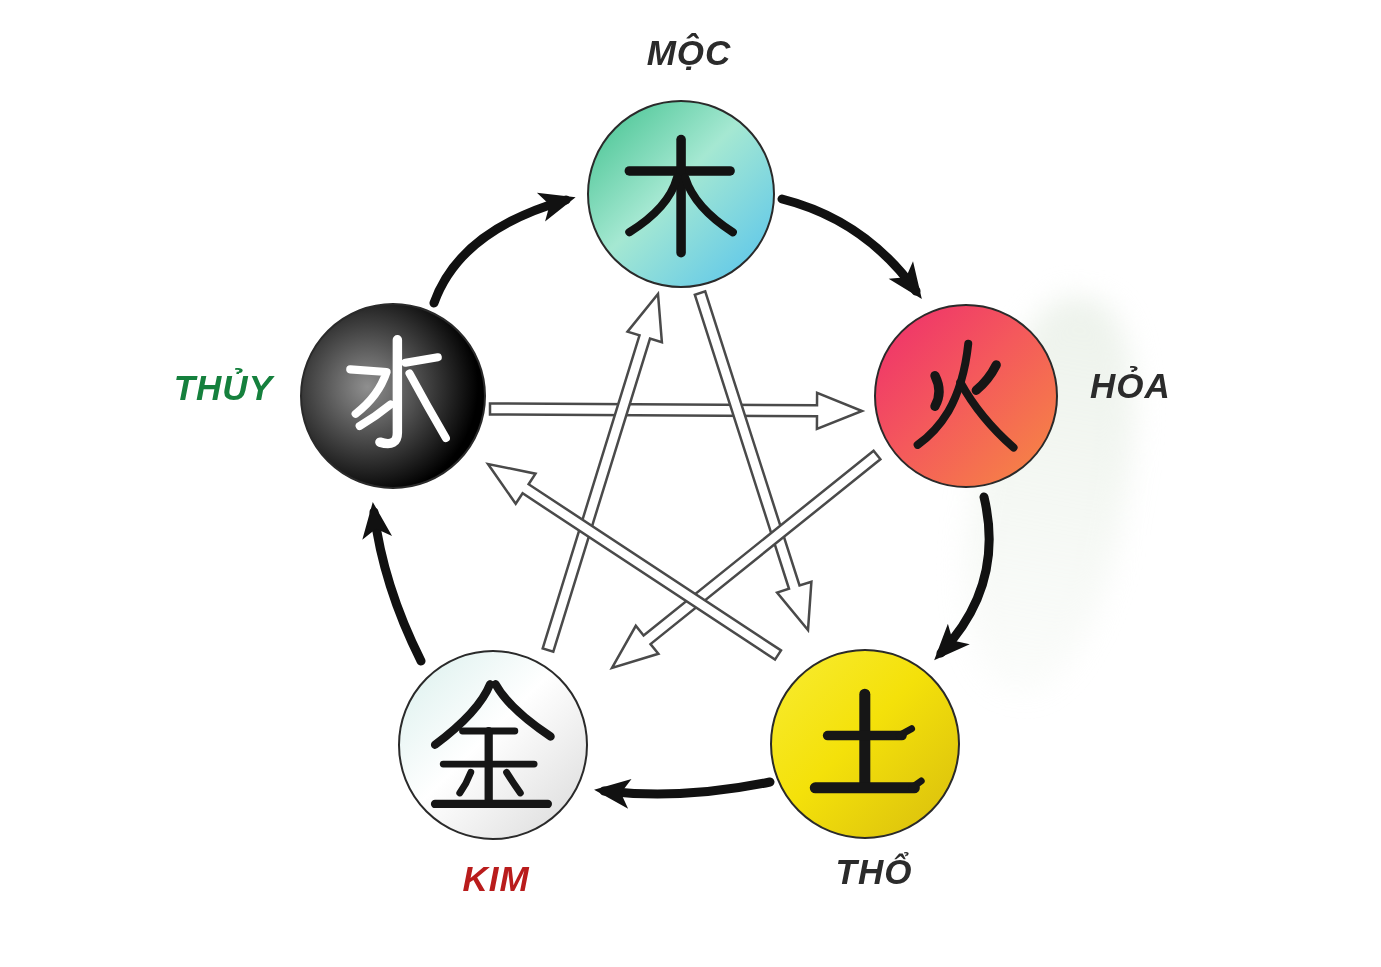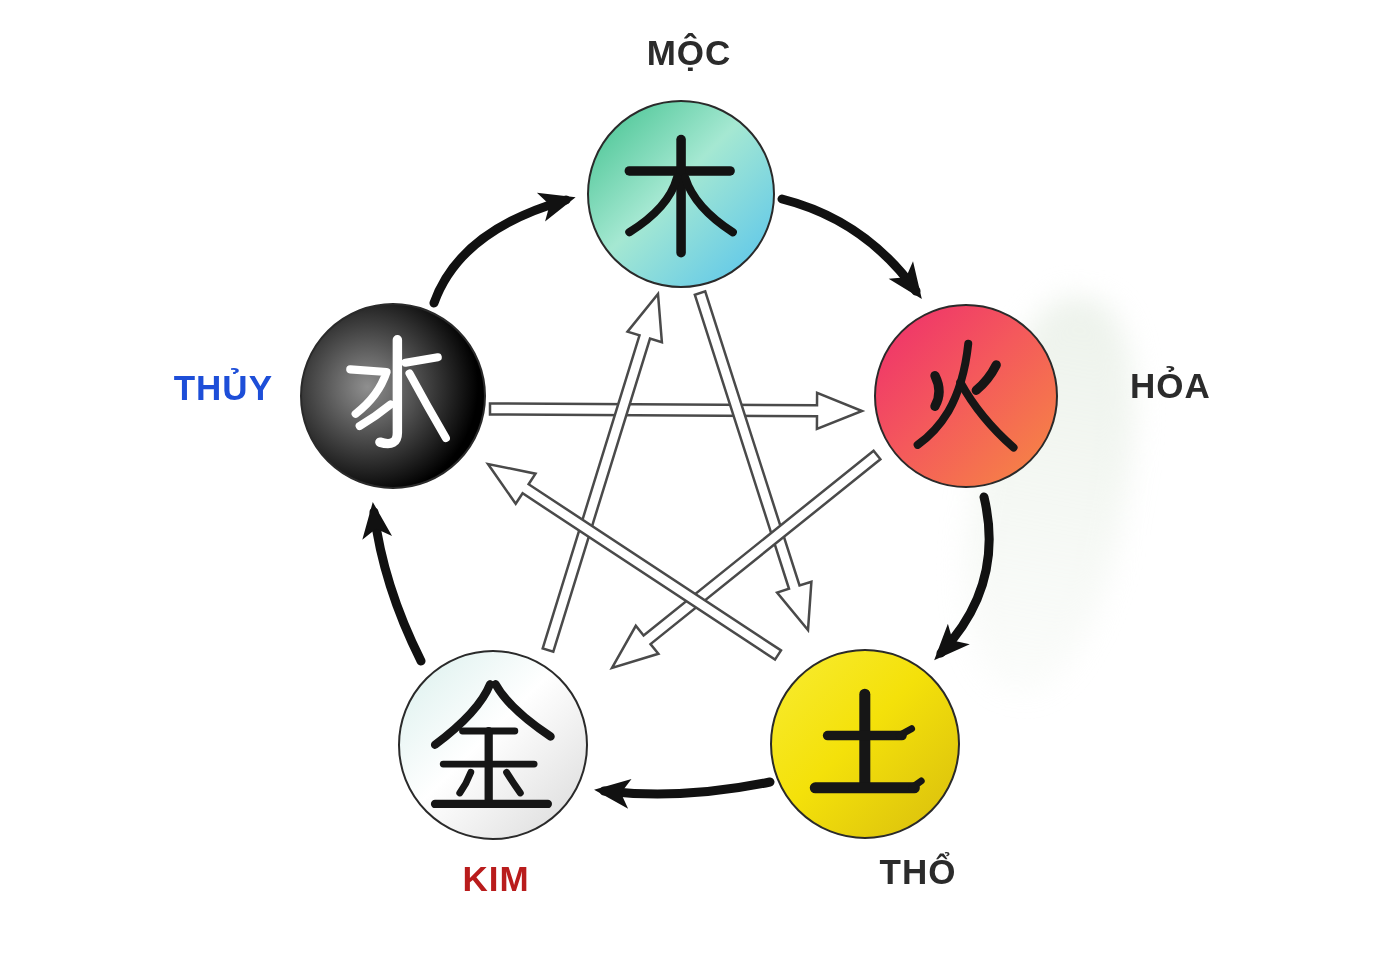--- a/index.html
+++ b/index.html
@@ -1,17 +1,17 @@
 <!DOCTYPE html>
 <html><head>
 <meta charset="utf-8">
 <style>
   html,body{margin:0;padding:0;}
   body{font-family:"Liberation Sans","DejaVu Sans",sans-serif;background:#fff;}
-  .canvas{position:relative;width:1381px;height:900px;overflow:hidden;background:#fff;}
+  .canvas{position:relative;width:1381px;height:900px;overflow:hidden;background:#fff;font-style:italic;}
 
   .blob{position:absolute;z-index:0;border-radius:45%;filter:blur(14px);}
   .blob-fire{left:975px;top:295px;width:150px;height:400px;transform:rotate(10deg);
              background:linear-gradient(rgba(222,232,219,0.55),rgba(222,232,219,0.10));}
 
   .arrows{position:absolute;left:0;top:0;z-index:1;}
 
   .node{position:absolute;z-index:2;border-radius:50%;border:2px solid #2a2a2a;
         display:flex;align-items:center;justify-content:center;box-sizing:border-box;}
   .node-moc {left:587px;top:100px;width:188px;height:188px;}
@@ -19,21 +19,21 @@
   .node-tho {left:770px;top:649px;width:190px;height:190px;}
   .node-kim {left:398px;top:650px;width:190px;height:190px;}
   .node-thuy{left:300px;top:303px;width:186px;height:186px;}
 
   .glyph{width:74%;height:74%;}
   .glyph path{stroke:currentColor;fill:none;stroke-linecap:round;stroke-linejoin:round;}
 
   .label{position:absolute;z-index:3;font-weight:bold;font-size:35px;letter-spacing:1px;
          color:#2b2b2b;white-space:nowrap;}
   .label-moc {left:689px;top:33px;transform:translateX(-50%);}
-  .label-hoa {left:1090px;top:366px;margin-left:40px;}
+  .label-hoa {left:1090px;top:366px;}
   .label-thuy{left:273px;top:368px;transform:translateX(-100%);}
   .label-kim {left:496px;top:859px;transform:translateX(-50%);}
   .label-tho {left:874px;top:852px;transform:translateX(-50%);}
 </style>
 </head>
 <body>
 
 <div class="canvas" style="background: rgb(255, 255, 255);">
 
   <div class="blob blob-fire"></div>
@@ -78,21 +78,21 @@
 
   <div class="node node-tho" style="background: linear-gradient(135deg, rgb(248, 236, 50), rgb(244, 225, 10) 46%, rgb(216, 189, 14)); color: rgb(22, 22, 22); border-color: rgb(42, 42, 42);">
     <svg class="glyph" viewBox="0 0 100 100" aria-label="土">
       <path d="M50,14 L50,80" stroke-width="8"></path>
       <path d="M23,44 L77,44" stroke-width="7"></path>
       <path d="M75,44 L84,39" stroke-width="5"></path>
       <path d="M14,82 L86,82" stroke-width="8"></path>
       <path d="M84,82 L91,77" stroke-width="5"></path>
     </svg>
   </div>
-  <div class="label label-tho" style="color: rgb(43, 43, 43); margin-left: 44px;">THỔ</div>
+  <div class="label label-tho" style="color: rgb(43, 43, 43);">THỔ</div>
 
   <div class="node node-kim" style="background: linear-gradient(135deg, rgb(217, 239, 236), rgb(255, 255, 255) 46%, rgb(217, 217, 217)); color: rgb(22, 22, 22); border-color: rgb(42, 42, 42);">
     <svg class="glyph" viewBox="0 0 100 100" aria-label="金">
       <path d="M48,6 Q40,26 8,50" stroke-width="6"></path>
       <path d="M52,6 Q62,24 92,44" stroke-width="6"></path>
       <path d="M28,40 L66,40" stroke-width="5"></path>
       <path d="M47,40 L47,93" stroke-width="6"></path>
       <path d="M14,64 L80,64" stroke-width="5"></path>
       <path d="M34,70 Q31,78 26,85" stroke-width="5"></path>
       <path d="M60,70 Q65,78 70,85" stroke-width="5"></path>
@@ -103,15 +103,15 @@
 
   <div class="node node-thuy" style="background: radial-gradient(circle at 36% 45%, rgb(143, 143, 143), rgb(0, 0, 0) 72%); color: rgb(255, 255, 255); border-color: rgb(42, 42, 42);">
     <svg class="glyph" viewBox="0 0 100 100" aria-label="水">
       <path d="M53,8 L53,77 Q53,88 40,84" stroke-width="7"></path>
       <path d="M18,30 L45,32 Q39,50 22,63" stroke-width="6"></path>
       <path d="M25,72 Q37,65 48,56" stroke-width="6"></path>
       <path d="M59,25 L83,21" stroke-width="6"></path>
       <path d="M62,33 Q75,57 89,81" stroke-width="6"></path>
     </svg>
   </div>
-  <div class="label label-thuy" style="color: #1d4ed8;">THỦY</div>
+  <div class="label label-thuy" style="color: #15803d;">THỦY</div>
 
 </div>
 
 </body></html>

